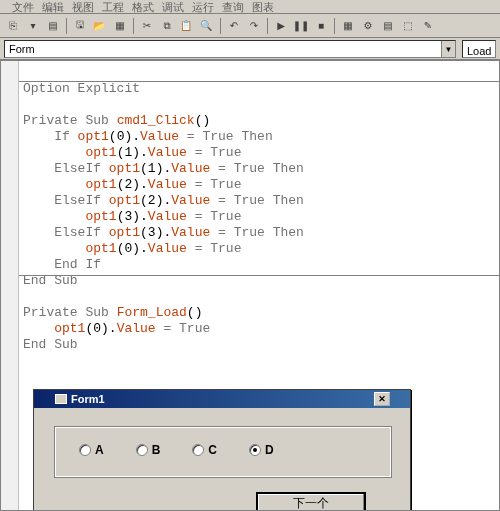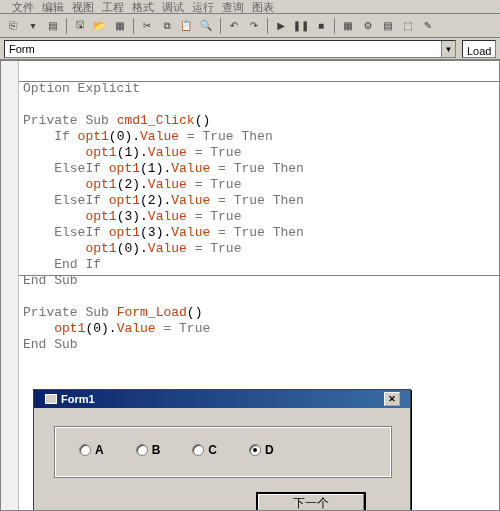--- a/index.html
+++ b/index.html
@@ -107,21 +107,21 @@
     background: #d4d0c8;
     border: 1px solid #404040;
     box-shadow: 1px 1px 0 #000;
   }
   .titlebar {
     height: 18px;
     background: linear-gradient(to right, #0a246a, #3a6ea5);
     color: #fff;
     display: flex;
     align-items: center;
-    padding: 0 10px;
+    padding: 0 20px;
     font-size: 11px;
     font-weight: bold;
   }
   .app-icon {
     width: 14px; height: 14px;
     margin-right: 3px;
     display: inline-block;
     position: relative;
   }
   .app-icon::before {

